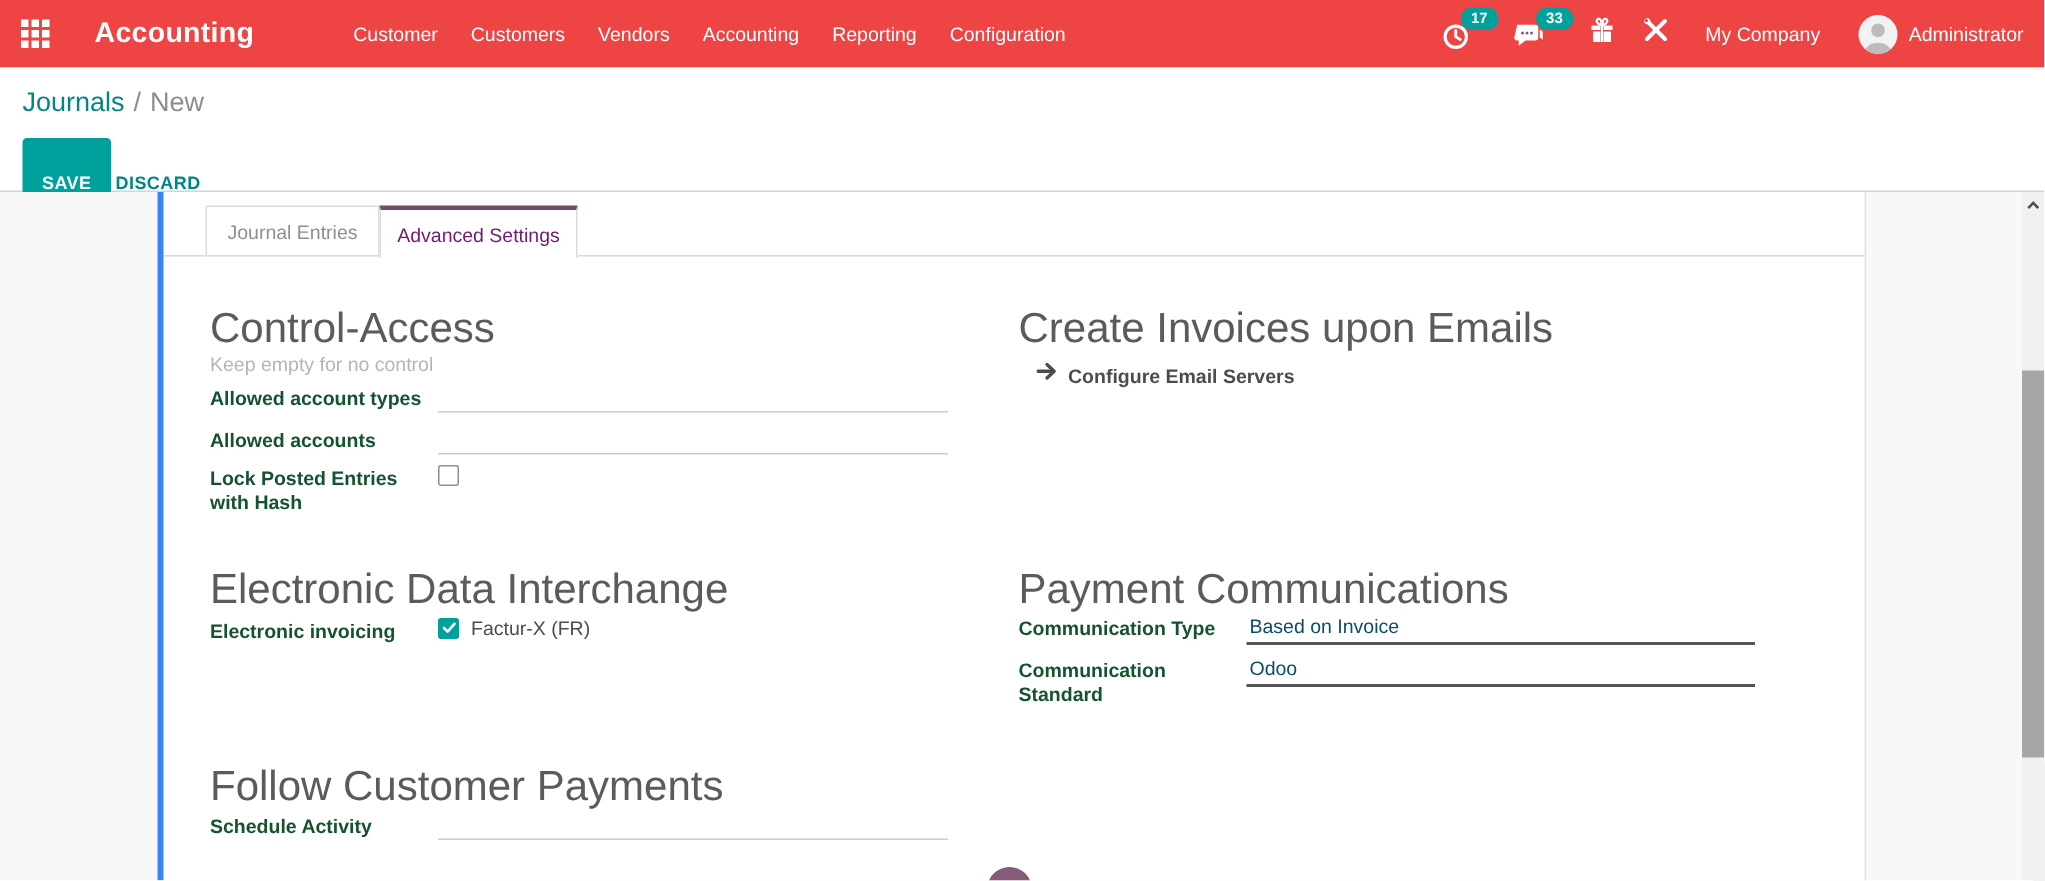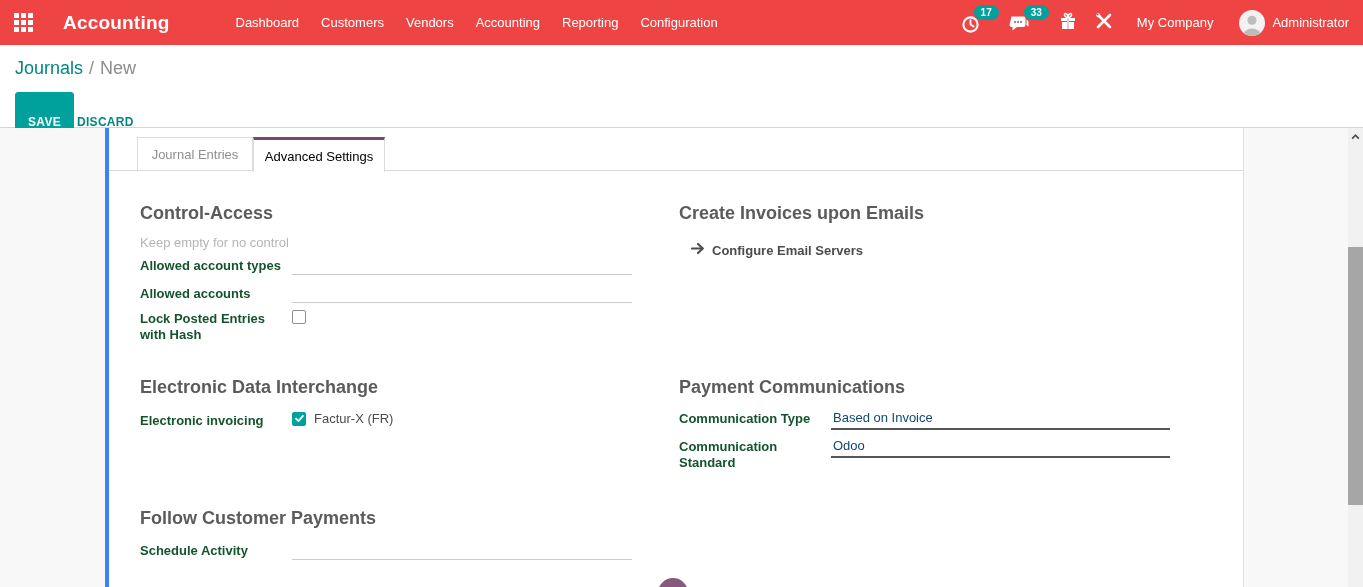--- a/index.html
+++ b/index.html
@@ -60,24 +60,24 @@
     border-left:4px solid #3b82f6; border-right:1px solid #e0e0e0;
   }
   .tabstrip { position:absolute; top:0; left:0; right:0; height:43px; border-bottom:1px solid #d8d8d8; }
   .tab {
     position:absolute; top:9px; height:34px; font-size:13px; display:flex; align-items:center;
     justify-content:center; cursor:pointer; background:#fff;
   }
   .tab-inactive { left:28px; width:116px; border:1px solid #dcdcdc; color:#8f8f8f; }
   .tab-active {
     left:144px; width:132px; height:35px; border:1px solid #dcdcdc; border-bottom:none;
-    border-top:3px solid #714B67; color:#000000; z-index:2;text-align:center;
-  }
-
-  .sec-title { position:absolute; font-size:18px; font-weight:700; color:#5c5b5b; white-space:nowrap; }
+    border-top:3px solid #714B67; color:#701a75; z-index:2;text-align:center;
+  }
+
+  .sec-title { position:absolute; font-size:28px; font-weight:400; color:#5c5b5b; white-space:nowrap; }
   .help-text { position:absolute; font-size:13px; color:#b5b5b5; }
   .frow { position:absolute; width:492px; height:22px; }
   .frow-r { width:491px; }
   .flabel { position:absolute; left:0; top:2px; width:170px; font-size:13px; font-weight:bold; color:#14532d; line-height:16px; }
   .flabel.narrow { width:133px; }
   .ffield {
     position:absolute; left:152px; top:0; width:340px; height:19px;
     border-bottom:1px solid #ccc; cursor:pointer; font-size:13px; color:#0c4a6e;
   }
   .ffield-r { width:339px; }
@@ -112,21 +112,21 @@
         <span></span>
         <span></span>
         <span></span>
         <span></span>
         <span></span>
         <span></span>
     </div>
   </div>
   <div class="brand">Accounting</div>
   <nav class="main-menu">
-    <span class="mi">Dashboard</span>
+    <span class="mi">Customer</span>
     <span class="mi">Customers</span>
     <span class="mi">Vendors</span>
     <span class="mi">Accounting</span>
     <span class="mi">Reporting</span>
     <span class="mi">Configuration</span>
   </nav>
   <div class="tb-right">
     <div class="ico-group">
       <span class="sym">
         <svg width="19" height="19" viewBox="0 0 20 20">

